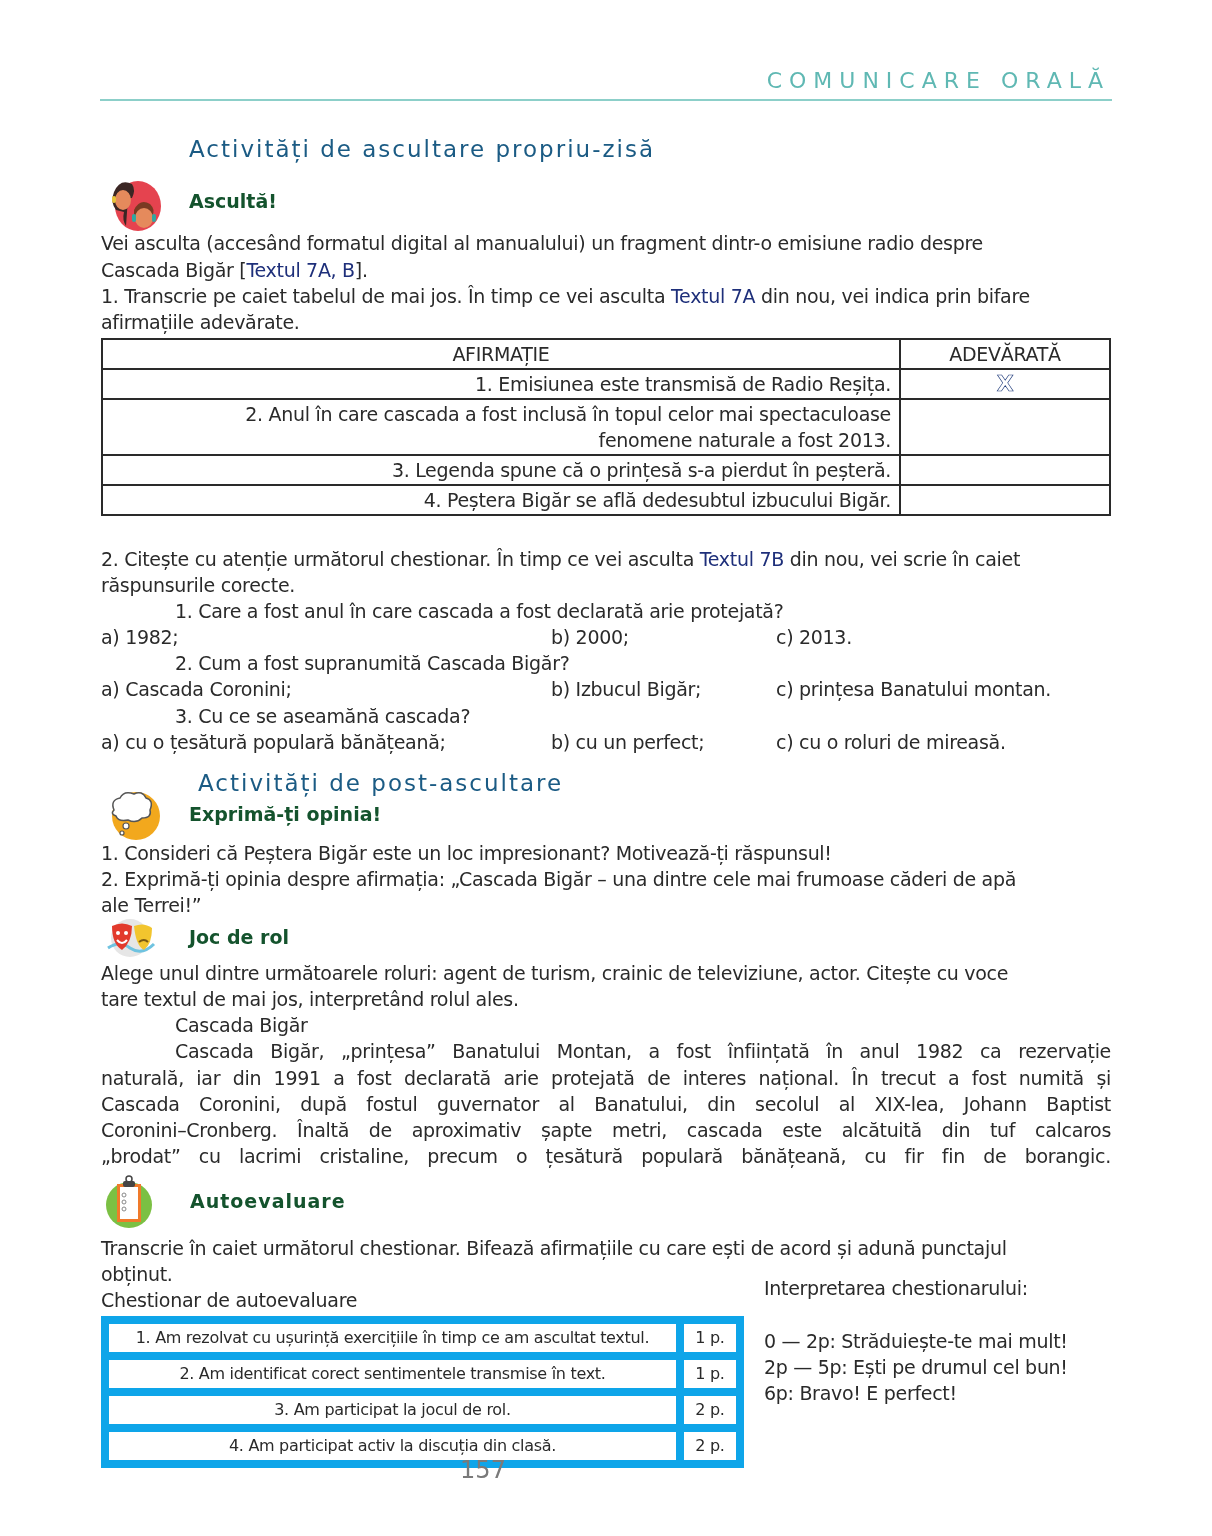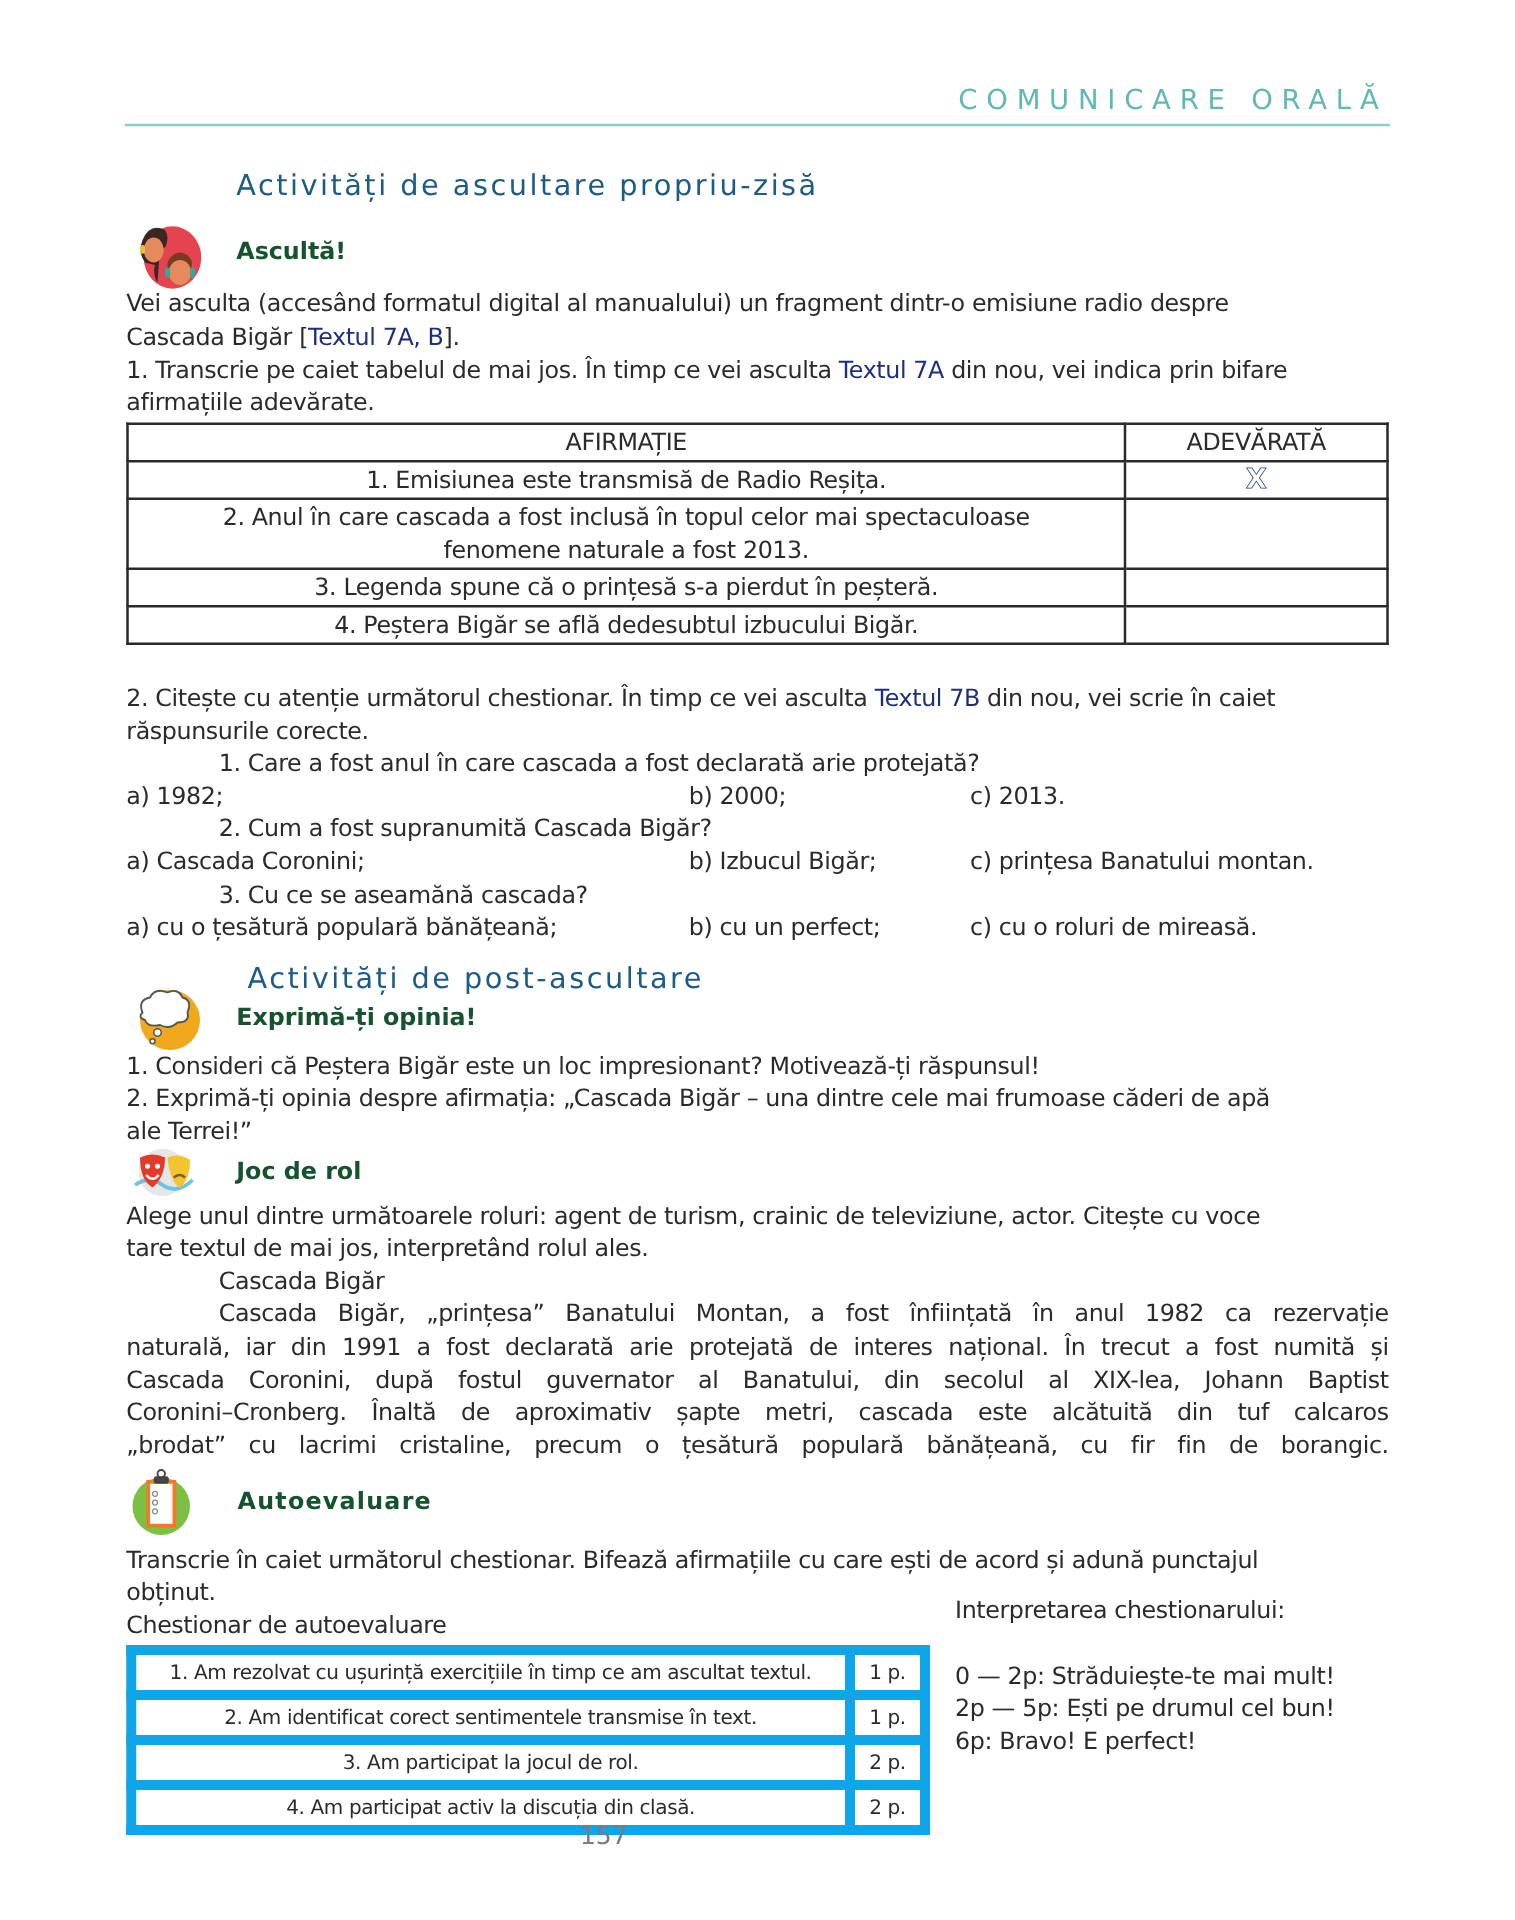--- a/index.html
+++ b/index.html
@@ -24,31 +24,31 @@
     position: absolute; font-size: 23px; color: #1b5b84; letter-spacing: 2px; white-space: nowrap;
   }
   .sub-title {
     position: absolute; font-size: 19px; font-weight: bold; color: #14532d; white-space: nowrap;
   }
   .icon-box { position: absolute; }
   table { border-collapse: collapse; position: absolute; }
   .t1 { left: 101px; top: 338px; width: 1010px; }
   .t1 td, .t1 th {
     border: 2px solid #2a2a2a; font-weight: normal; font-size: 19px; line-height: 26px;
-    padding: 1px 8px; text-align: center; vertical-align: top; letter-spacing: -0.3px;
+    padding: 1px 8px; text-align: right; vertical-align: top; letter-spacing: -0.3px;
   }
   .t1 th { text-align: center; }
   .t1 td.mark { text-align: center; width: 210px; }
   .t2 { left: 101px; top: 1316px; width: 643px; }
   .t2 td {
     border: 8px solid #0ea5e9; font-size: 16px; line-height: 26px; padding: 1px 7px; letter-spacing: -0.3px; text-align: center;
   }
   .t2 td.pts { width: 60px; }
   .xmark { font-weight: bold; color: #1e3a7a; font-size: 22px; -webkit-text-stroke: 0.6px #1e3a7a; color: #ffffff; }
-  .pagenum { position: absolute; left: 0; width: 966px; top: 1456px; text-align: center; font-size: 20px; color: #7a7a7a; }
+  .pagenum { position: absolute; left: 0; width: 966px; top: 1456px; text-align: center; font-size: 24px; color: #7a7a7a; }
 </style>
 </head>
 <body>
 
 <div class="chapter">COMUNICARE ORALĂ</div>
 <div class="chapter-rule"></div>
 
 <div class="section-title" style="left:189px; top:136px;">Activități de ascultare propriu-zisă</div>
 
 <div class="icon-box" style="left:104px; top:176px; width:58px; height:56px;">

